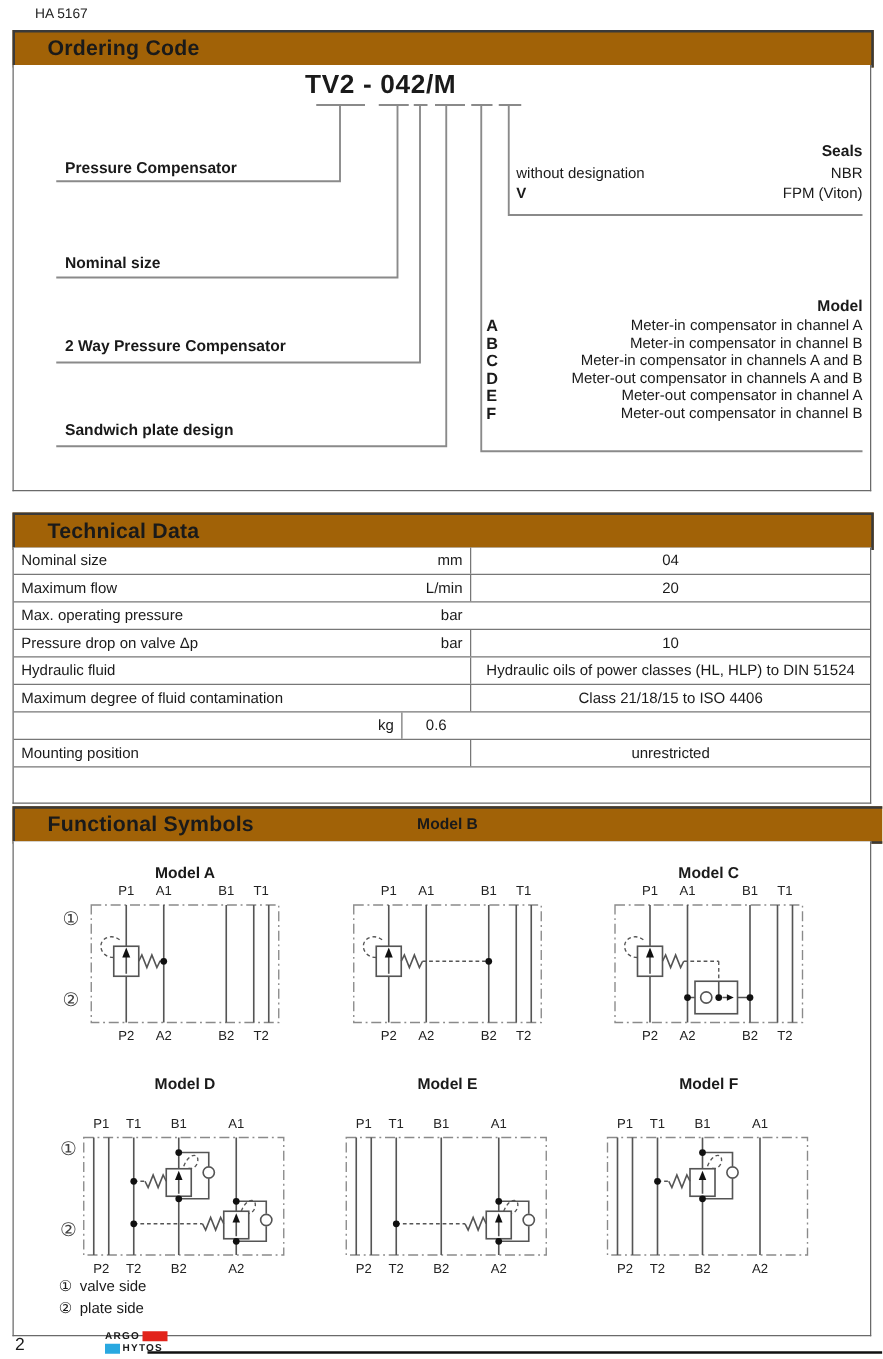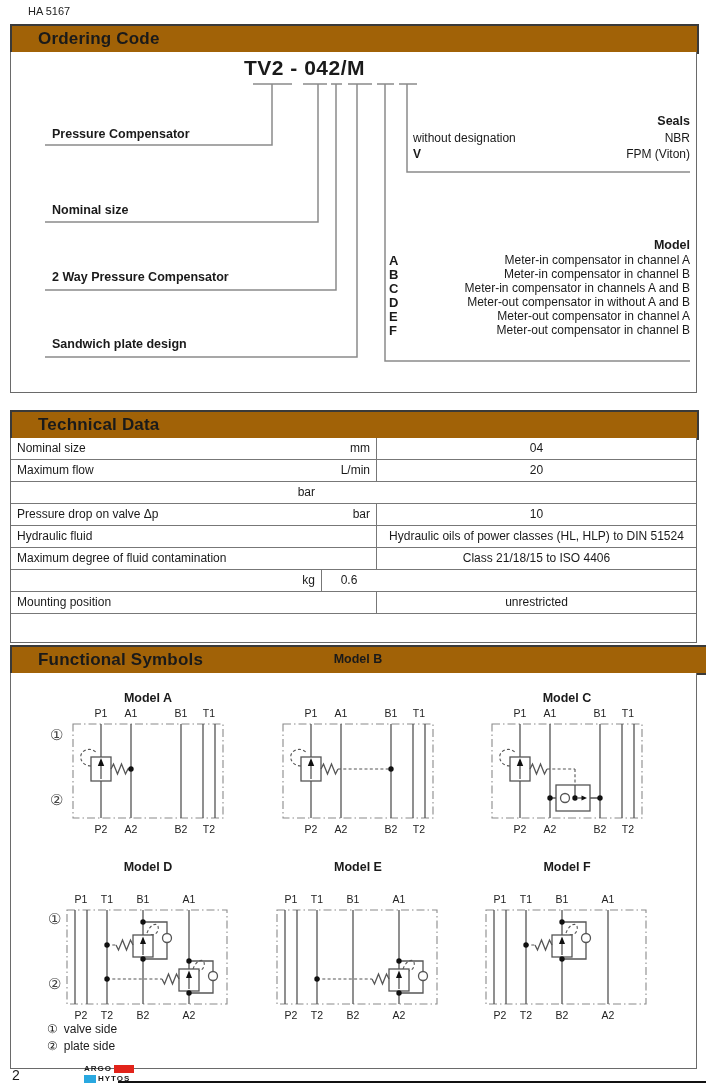--- a/index.html
+++ b/index.html
@@ -96,21 +96,21 @@
   <div class="rrow" style="top:267px;left:389px;">
     <span class="k bold" style="font-size:13px;">B</span>
     <span class="v">Meter-in compensator in channel B</span>
   </div>
   <div class="rrow" style="top:281px;left:389px;">
     <span class="k bold" style="font-size:13px;">C</span>
     <span class="v">Meter-in compensator in channels A and B</span>
   </div>
   <div class="rrow" style="top:295px;left:389px;">
     <span class="k bold" style="font-size:13px;">D</span>
-    <span class="v">Meter-out compensator in without A and B</span>
+    <span class="v">Meter-out compensator in channels A and B</span>
   </div>
   <div class="rrow" style="top:309px;left:389px;">
     <span class="k bold" style="font-size:13px;">E</span>
     <span class="v">Meter-out compensator in channel A</span>
   </div>
   <div class="rrow" style="top:323px;left:389px;">
     <span class="k bold" style="font-size:13px;">F</span>
     <span class="v">Meter-out compensator in channel B</span>
   </div>
 
@@ -123,20 +123,21 @@
         <span class="lab">Nominal size</span>
         <span class="unit">mm</span>
         <span class="val">04</span>
       </div>
       <div class="trow">
         <span class="lab">Maximum flow</span>
         <span class="unit">L/min</span>
         <span class="val">20</span>
       </div>
       <div class="trow">
+        <span class="lab">Max. operating pressure</span>
         <span class="unit">bar</span>
       </div>
       <div class="trow">
         <span class="lab">Pressure drop on valve Δp</span>
         <span class="unit">bar</span>
         <span class="val">10</span>
       </div>
       <div class="trow">
         <span class="lab">Hydraulic fluid</span>
         <span class="unit"></span>

